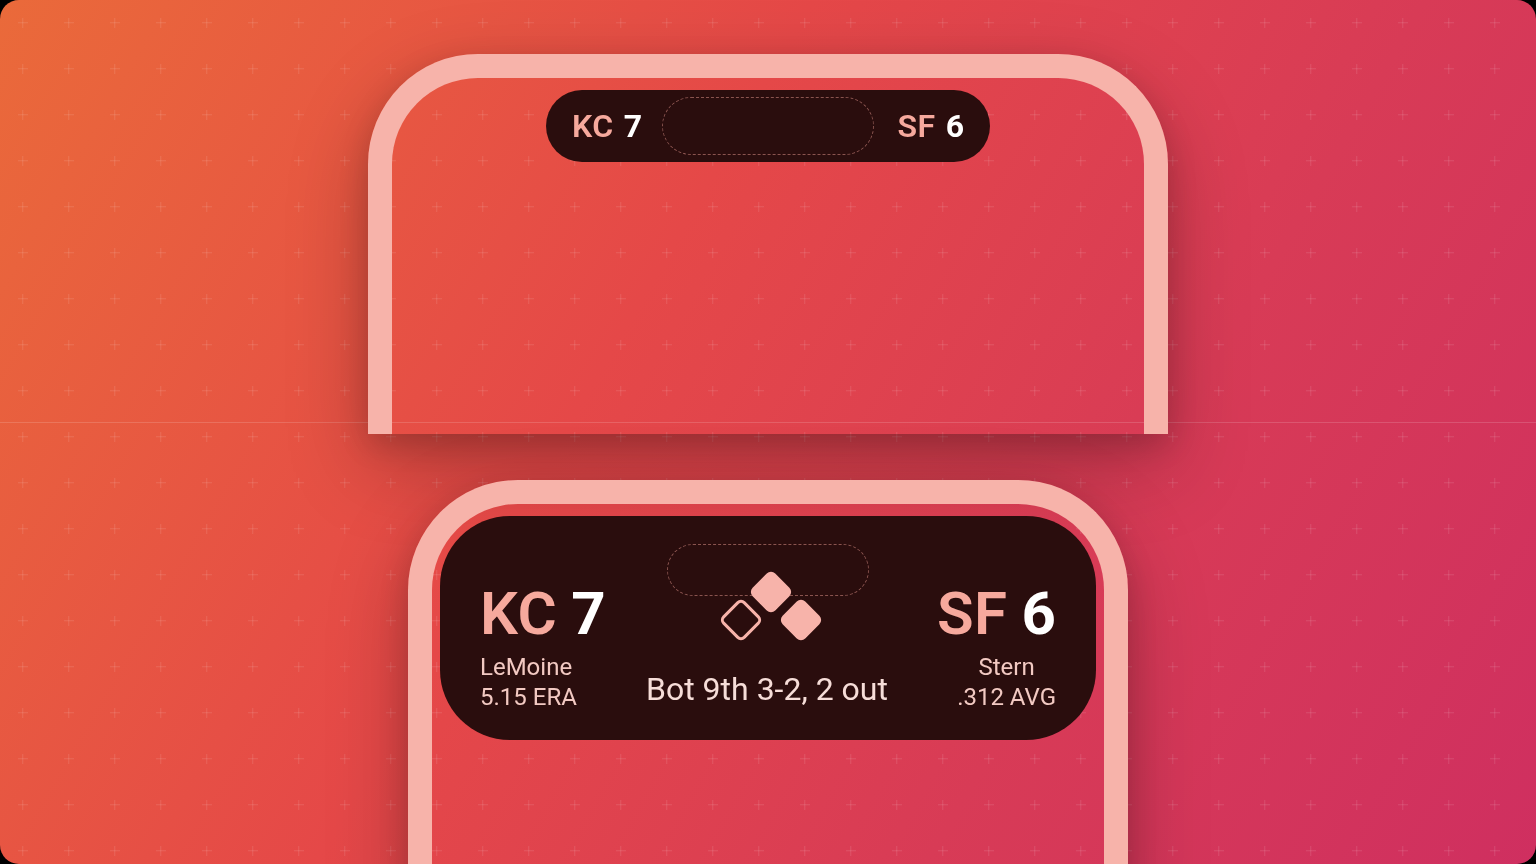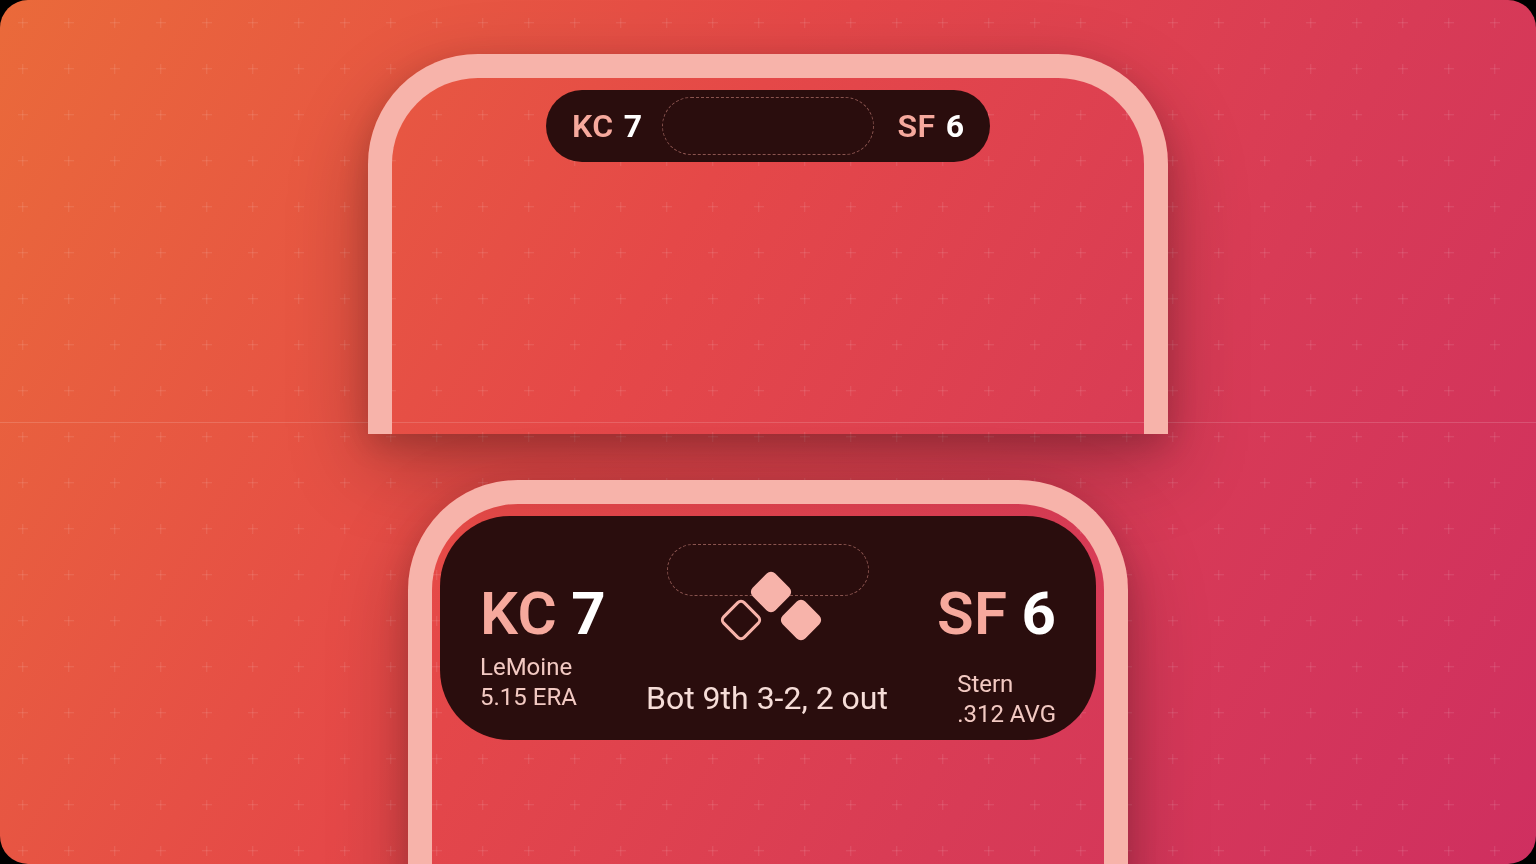--- a/index.html
+++ b/index.html
@@ -9,21 +9,21 @@
     height: 864px;
     background: #000;
     font-family: -apple-system, BlinkMacSystemFont, "Segoe UI", Roboto, Helvetica, Arial, sans-serif;
     overflow: hidden;
   }
 
   .canvas {
     position: relative;
     width: 1536px;
     height: 864px;
-    border-radius: 28px;
+    border-radius: 19px;
     overflow: hidden;
     background: linear-gradient(120deg, #ea6a3a 0%, #e54848 40%, #d83b56 70%, #cf2f60 100%);
   }
 
   
   .grid {
     position: absolute;
     inset: 0;
     --w: 1.5px;
     --len: 10px;
@@ -189,21 +189,21 @@
 
   .row-sub {
     display: flex;
     justify-content: space-between;
     align-items: flex-start;
     margin-top: 8px;
     font-size: 24px;
     color: #f2c9c2;
   }
   .row-sub .col { display: flex; flex-direction: column; line-height: 1.25; }
-  .row-sub .col.right { text-align: right; align-items: flex-start; margin-top: 17px; }
+  .row-sub .col.right { text-align: right; align-items: center; }
   .row-sub .center {
     align-self: center;
     font-size: 32px;
     color: #f6ddd8;
     white-space: nowrap;
     padding-top: 14px;
   }
 </style>
 </head>
 <body>

